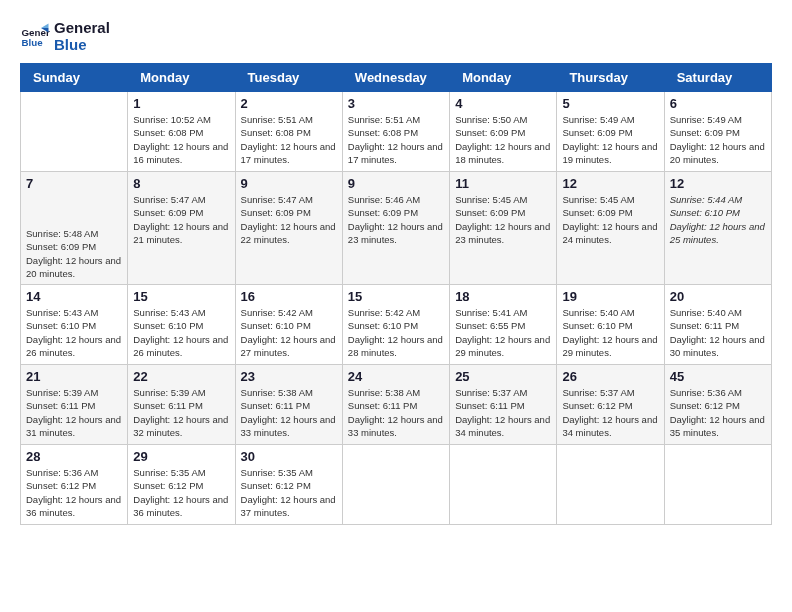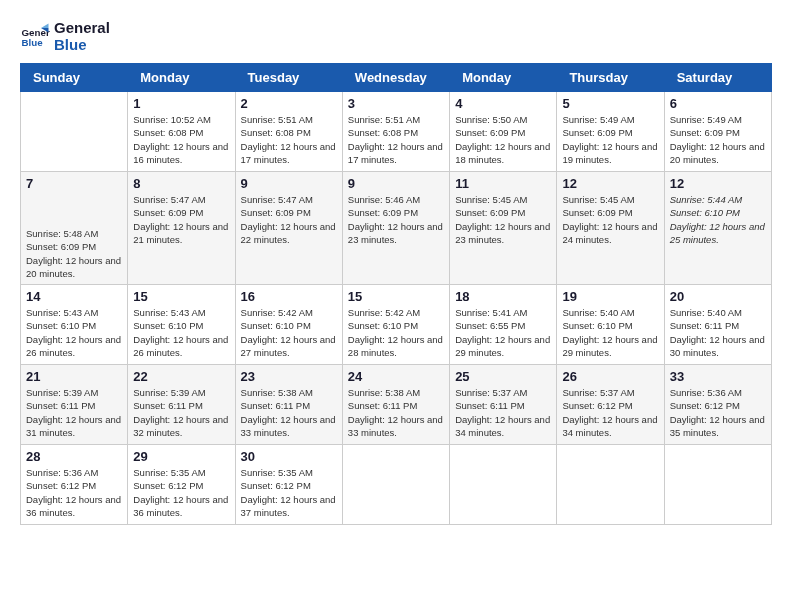--- a/index.html
+++ b/index.html
@@ -269,21 +269,21 @@
 Sunset: 6:11 PM
 Daylight: 12 hours and 34 minutes.</div>
         </td>
         <td>
           <div class="day-number">26</div>
           <div class="day-info" style="white-space: pre-line;">Sunrise: 5:37 AM
 Sunset: 6:12 PM
 Daylight: 12 hours and 34 minutes.</div>
         </td>
         <td>
-          <div class="day-number">33</div>
+          <div class="day-number">45</div>
           <div class="day-info" style="white-space: pre-line;">Sunrise: 5:36 AM
 Sunset: 6:12 PM
 Daylight: 12 hours and 35 minutes.</div>
         </td>
       </tr>
       <tr>
         <td>
           <div class="day-number">28</div>
           <div class="day-info" style="white-space: pre-line;">Sunrise: 5:36 AM
 Sunset: 6:12 PM

